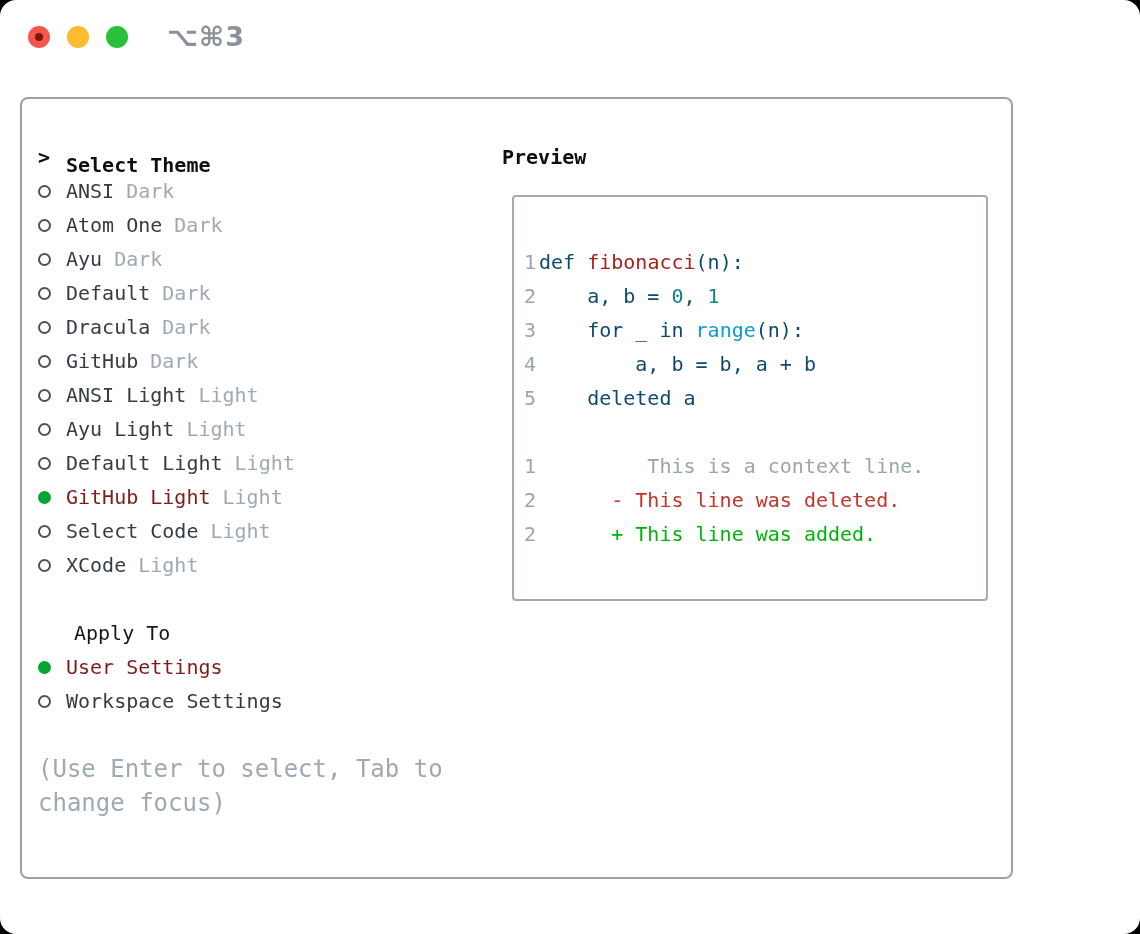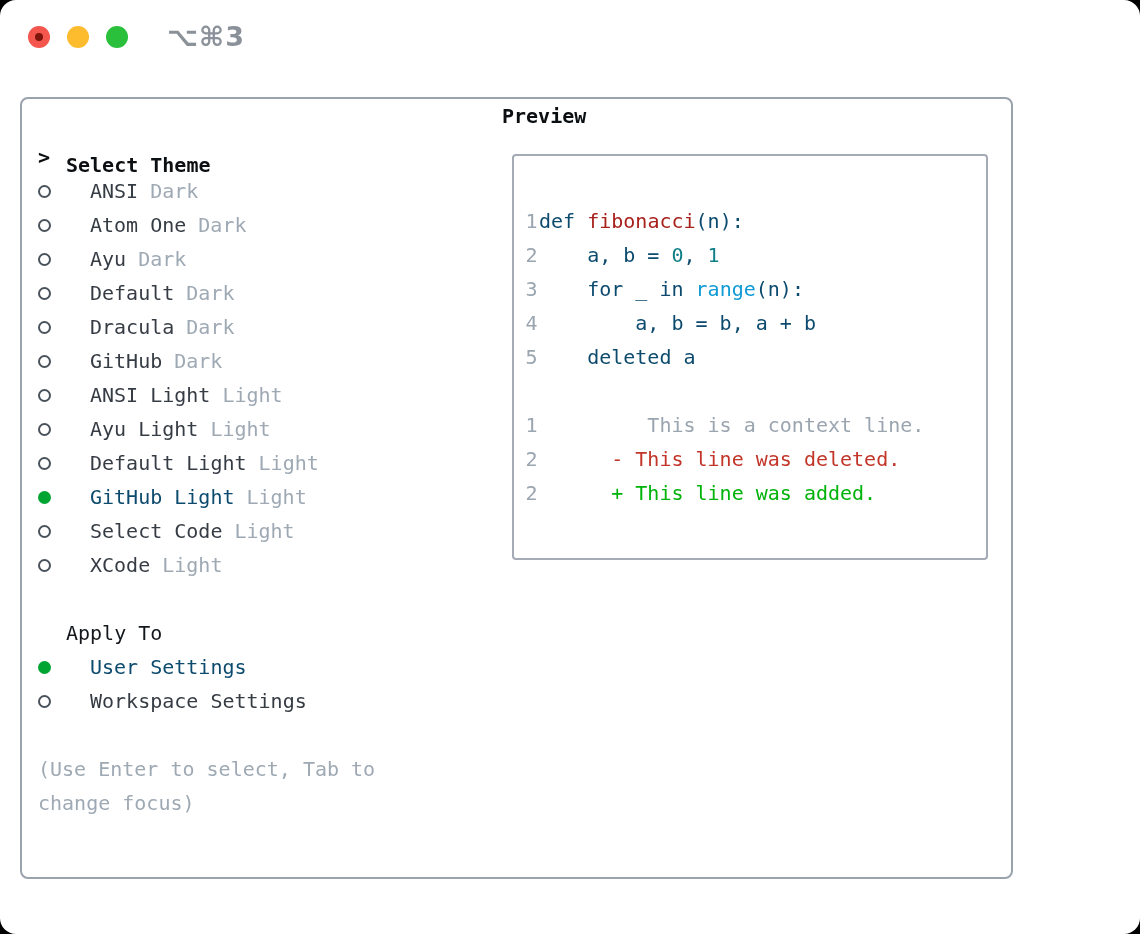--- a/index.html
+++ b/index.html
@@ -24,35 +24,35 @@
     position:absolute;left:167px;top:21px;font-family:"DejaVu Sans",sans-serif;
     font-size:27px;font-weight:700;color:#8b9199;letter-spacing:1px;
   }
   
   .panel{
     position:absolute;left:20px;top:97px;width:993px;height:782px;
     border:2px solid #9aa3ad;border-radius:8px;background:#fff;
     box-sizing:border-box;display:flex;
   }
   .left-pane{width:480px;box-sizing:border-box;padding:41px 0 0 16px;flex:0 0 auto;}
-  .right-pane{flex:1;box-sizing:border-box;text-align:center;}
+  .right-pane{flex:1;box-sizing:border-box;padding-top:41px;}
 
   .row{display:flex;align-items:center;height:34px;font-size:20px;white-space:pre;}
   .row.blank{height:34px;}
   .marker{width:28px;flex:0 0 auto;display:flex;align-items:center;}
   .cursor{font-weight:700;color:#0c0f12;}
   .hdr{font-weight:700;color:#0c0f12;margin-top:16px;}
-  .subhdr{color:#14181c;}
+  .subhdr{color:#14181c;margin-left:8px;}
   .dot{width:13px;height:13px;border-radius:50%;box-sizing:border-box;}
   .dot.ring{border:2px solid #4a525b;}
   .dot.filled{background:#00a532;}
-  .item-name{color:#363c44;margin-left:24px;}
-  .item-name.sel{color:#0c4a6e;}
+  .item-name{color:#363c44;}
+  .item-name.sel{color:#7f1d1d;}
   .item-tag{color:#9ea9b4;margin-left:12px;}
-  .hint{font-size:20px;line-height:34px;color:#9ea9b4;white-space:pre;margin-top:34px;}
+  .hint{font-size:24px;line-height:34px;color:#9ea9b4;white-space:pre;margin-top:34px;}
 
   
   .preview-title{font-size:20px;font-weight:700;color:#0c0f12;height:34px;
     display:flex;align-items:center;}
   .preview-box{
     width:476px;box-sizing:border-box;margin-left:10px;margin-top:21px;
     border:2px solid #a4abb4;border-radius:4px;background:#fff;
     padding:48px 16px 48px 10px;
   }
   .code-row{display:flex;height:34px;align-items:center;font-size:20px;}

